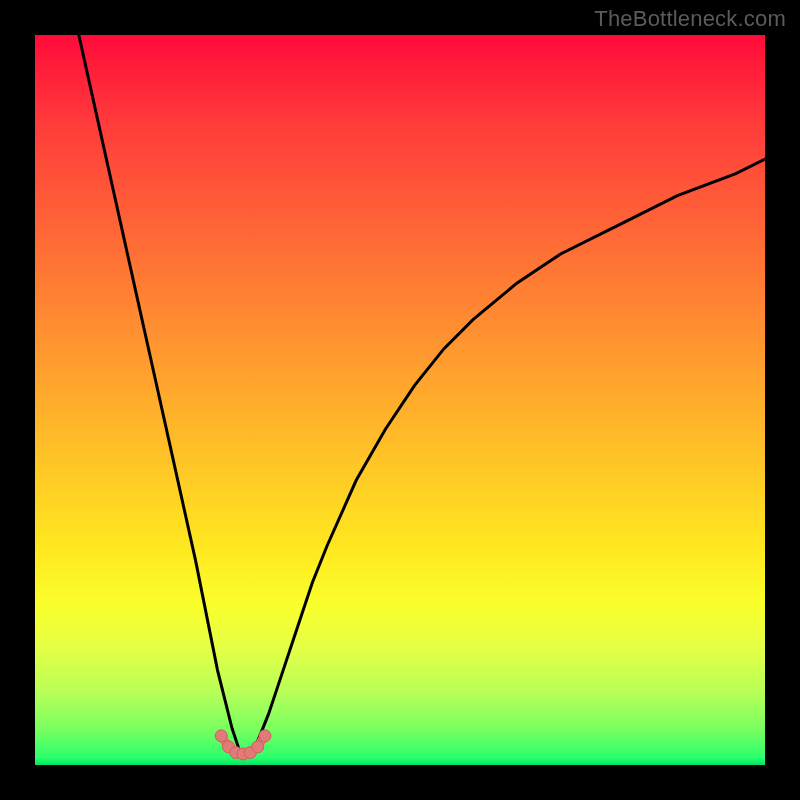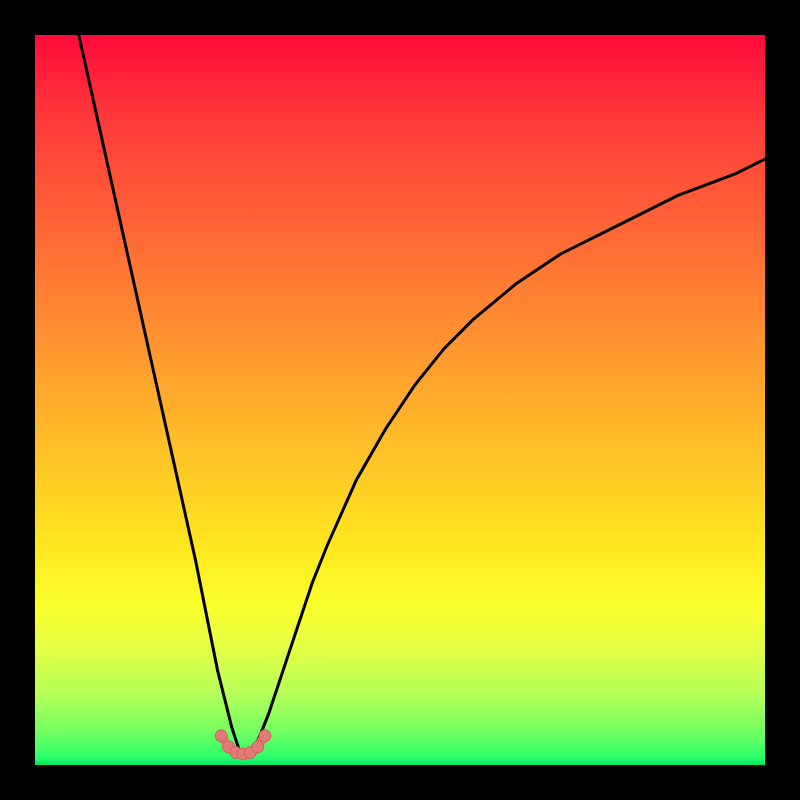--- a/index.html
+++ b/index.html
@@ -55,20 +55,21 @@
     font-size: 22px;
     color: #5b5b5b;
     letter-spacing: 0.2px;
     user-select: none;
   }
 </style>
 </head>
 <body>
 
 <div class="frame">
+  <div class="watermark">TheBottleneck.com</div>
   <div class="plot-area">
     <svg class="curve-svg" viewBox="0 0 730 730">
       <path id="curve-left" fill="none" stroke="#000" stroke-width="3" stroke-linecap="round" d="M43.8 0.0 L58.4 65.7 L73.0 131.4 L87.6 197.1 L102.2 262.8 L116.8 328.5 L131.4 394.2 L146.0 459.9 L160.6 525.6 L167.9 562.1 L175.2 598.6 L182.5 635.1 L189.8 664.3 L197.1 693.5 L204.4 715.4"></path>
       <path id="curve-right" fill="none" stroke="#000" stroke-width="3" stroke-linecap="round" d="M219.0 715.4 L233.6 678.9 L248.2 635.1 L262.8 591.3 L277.4 547.5 L292.0 511.0 L321.2 445.3 L350.4 394.2 L379.6 350.4 L408.8 313.9 L438.0 284.7 L481.8 248.2 L525.6 219.0 L584.0 189.8 L642.4 160.6 L700.8 138.7 L730.0 124.1"></path>
       <path id="valley-arc" fill="none" stroke="#e27a78" stroke-width="9" stroke-linecap="round" d="M186.2 700.8 L193.5 711.8 L200.8 717.6 L208.0 719.0 L215.3 717.6 L222.7 711.8 L229.9 700.8"></path>
       <g id="valley-dots">
           <circle cx="186.2" cy="700.8" r="6" fill="#e27a78" stroke="#cc5f59" stroke-width="1"></circle>
           <circle cx="193.5" cy="711.8" r="6" fill="#e27a78" stroke="#cc5f59" stroke-width="1"></circle>
           <circle cx="200.8" cy="717.6" r="6" fill="#e27a78" stroke="#cc5f59" stroke-width="1"></circle>
           <circle cx="208.0" cy="719.0" r="6" fill="#e27a78" stroke="#cc5f59" stroke-width="1"></circle>

